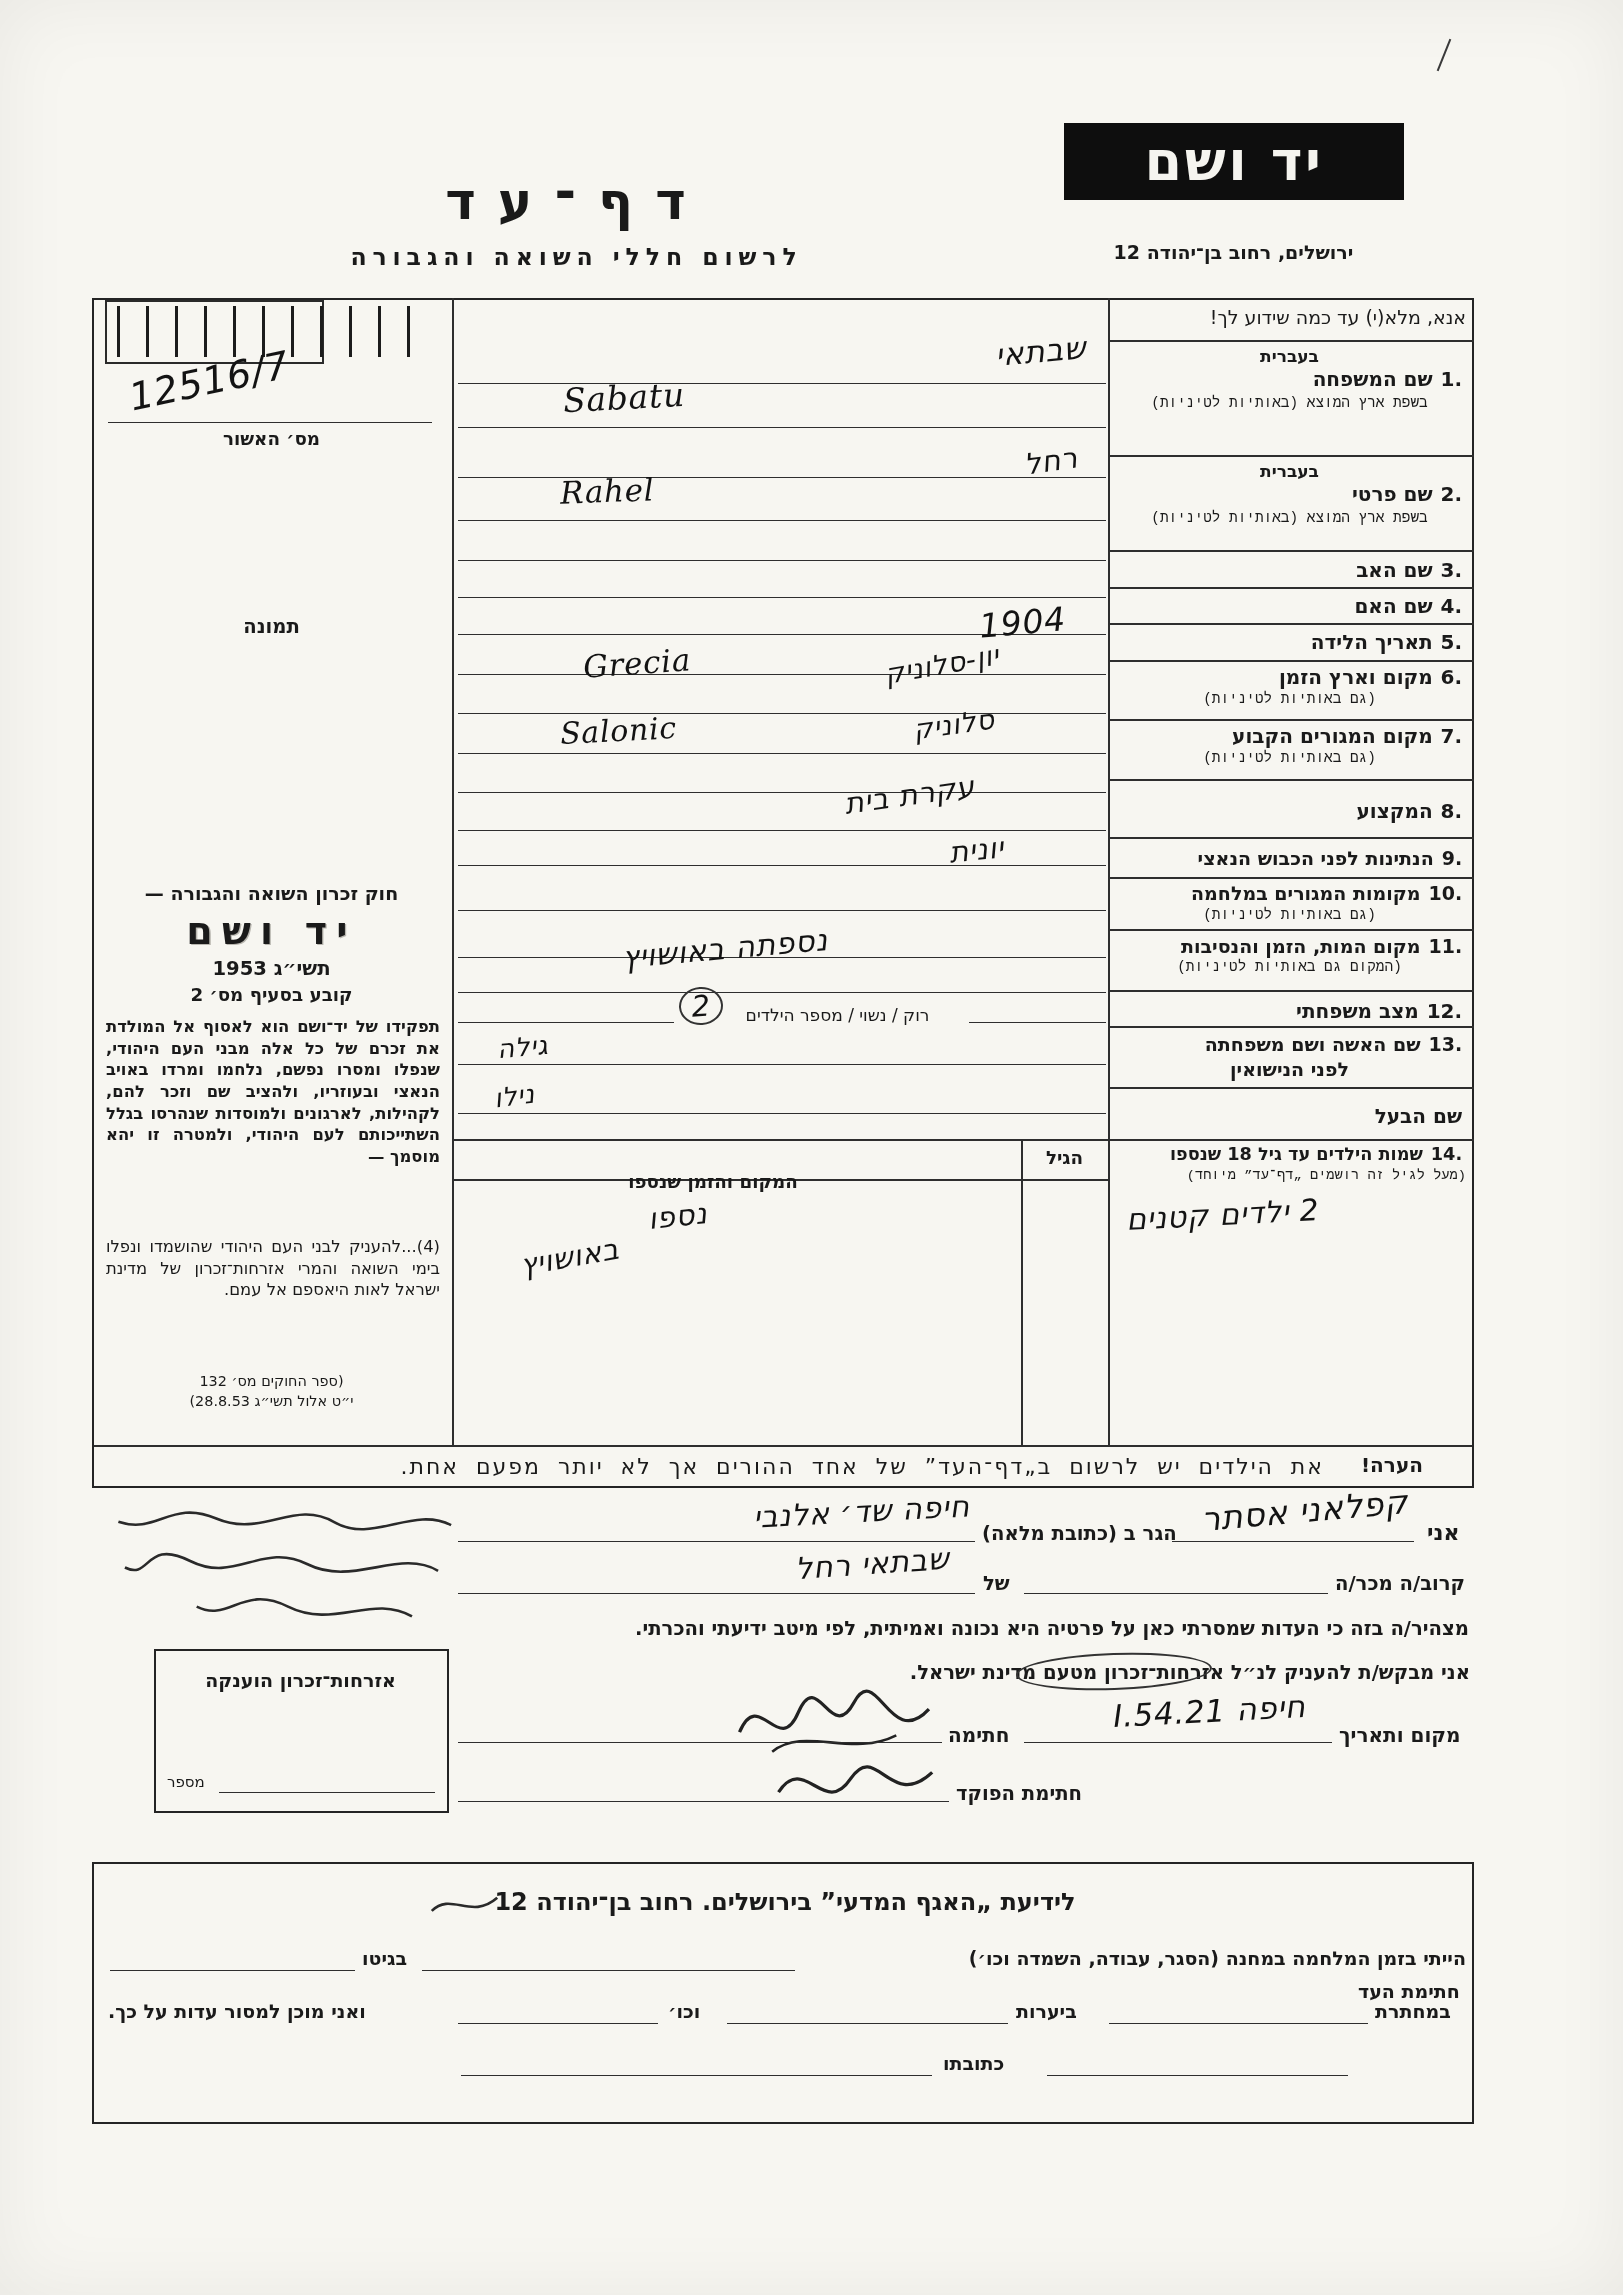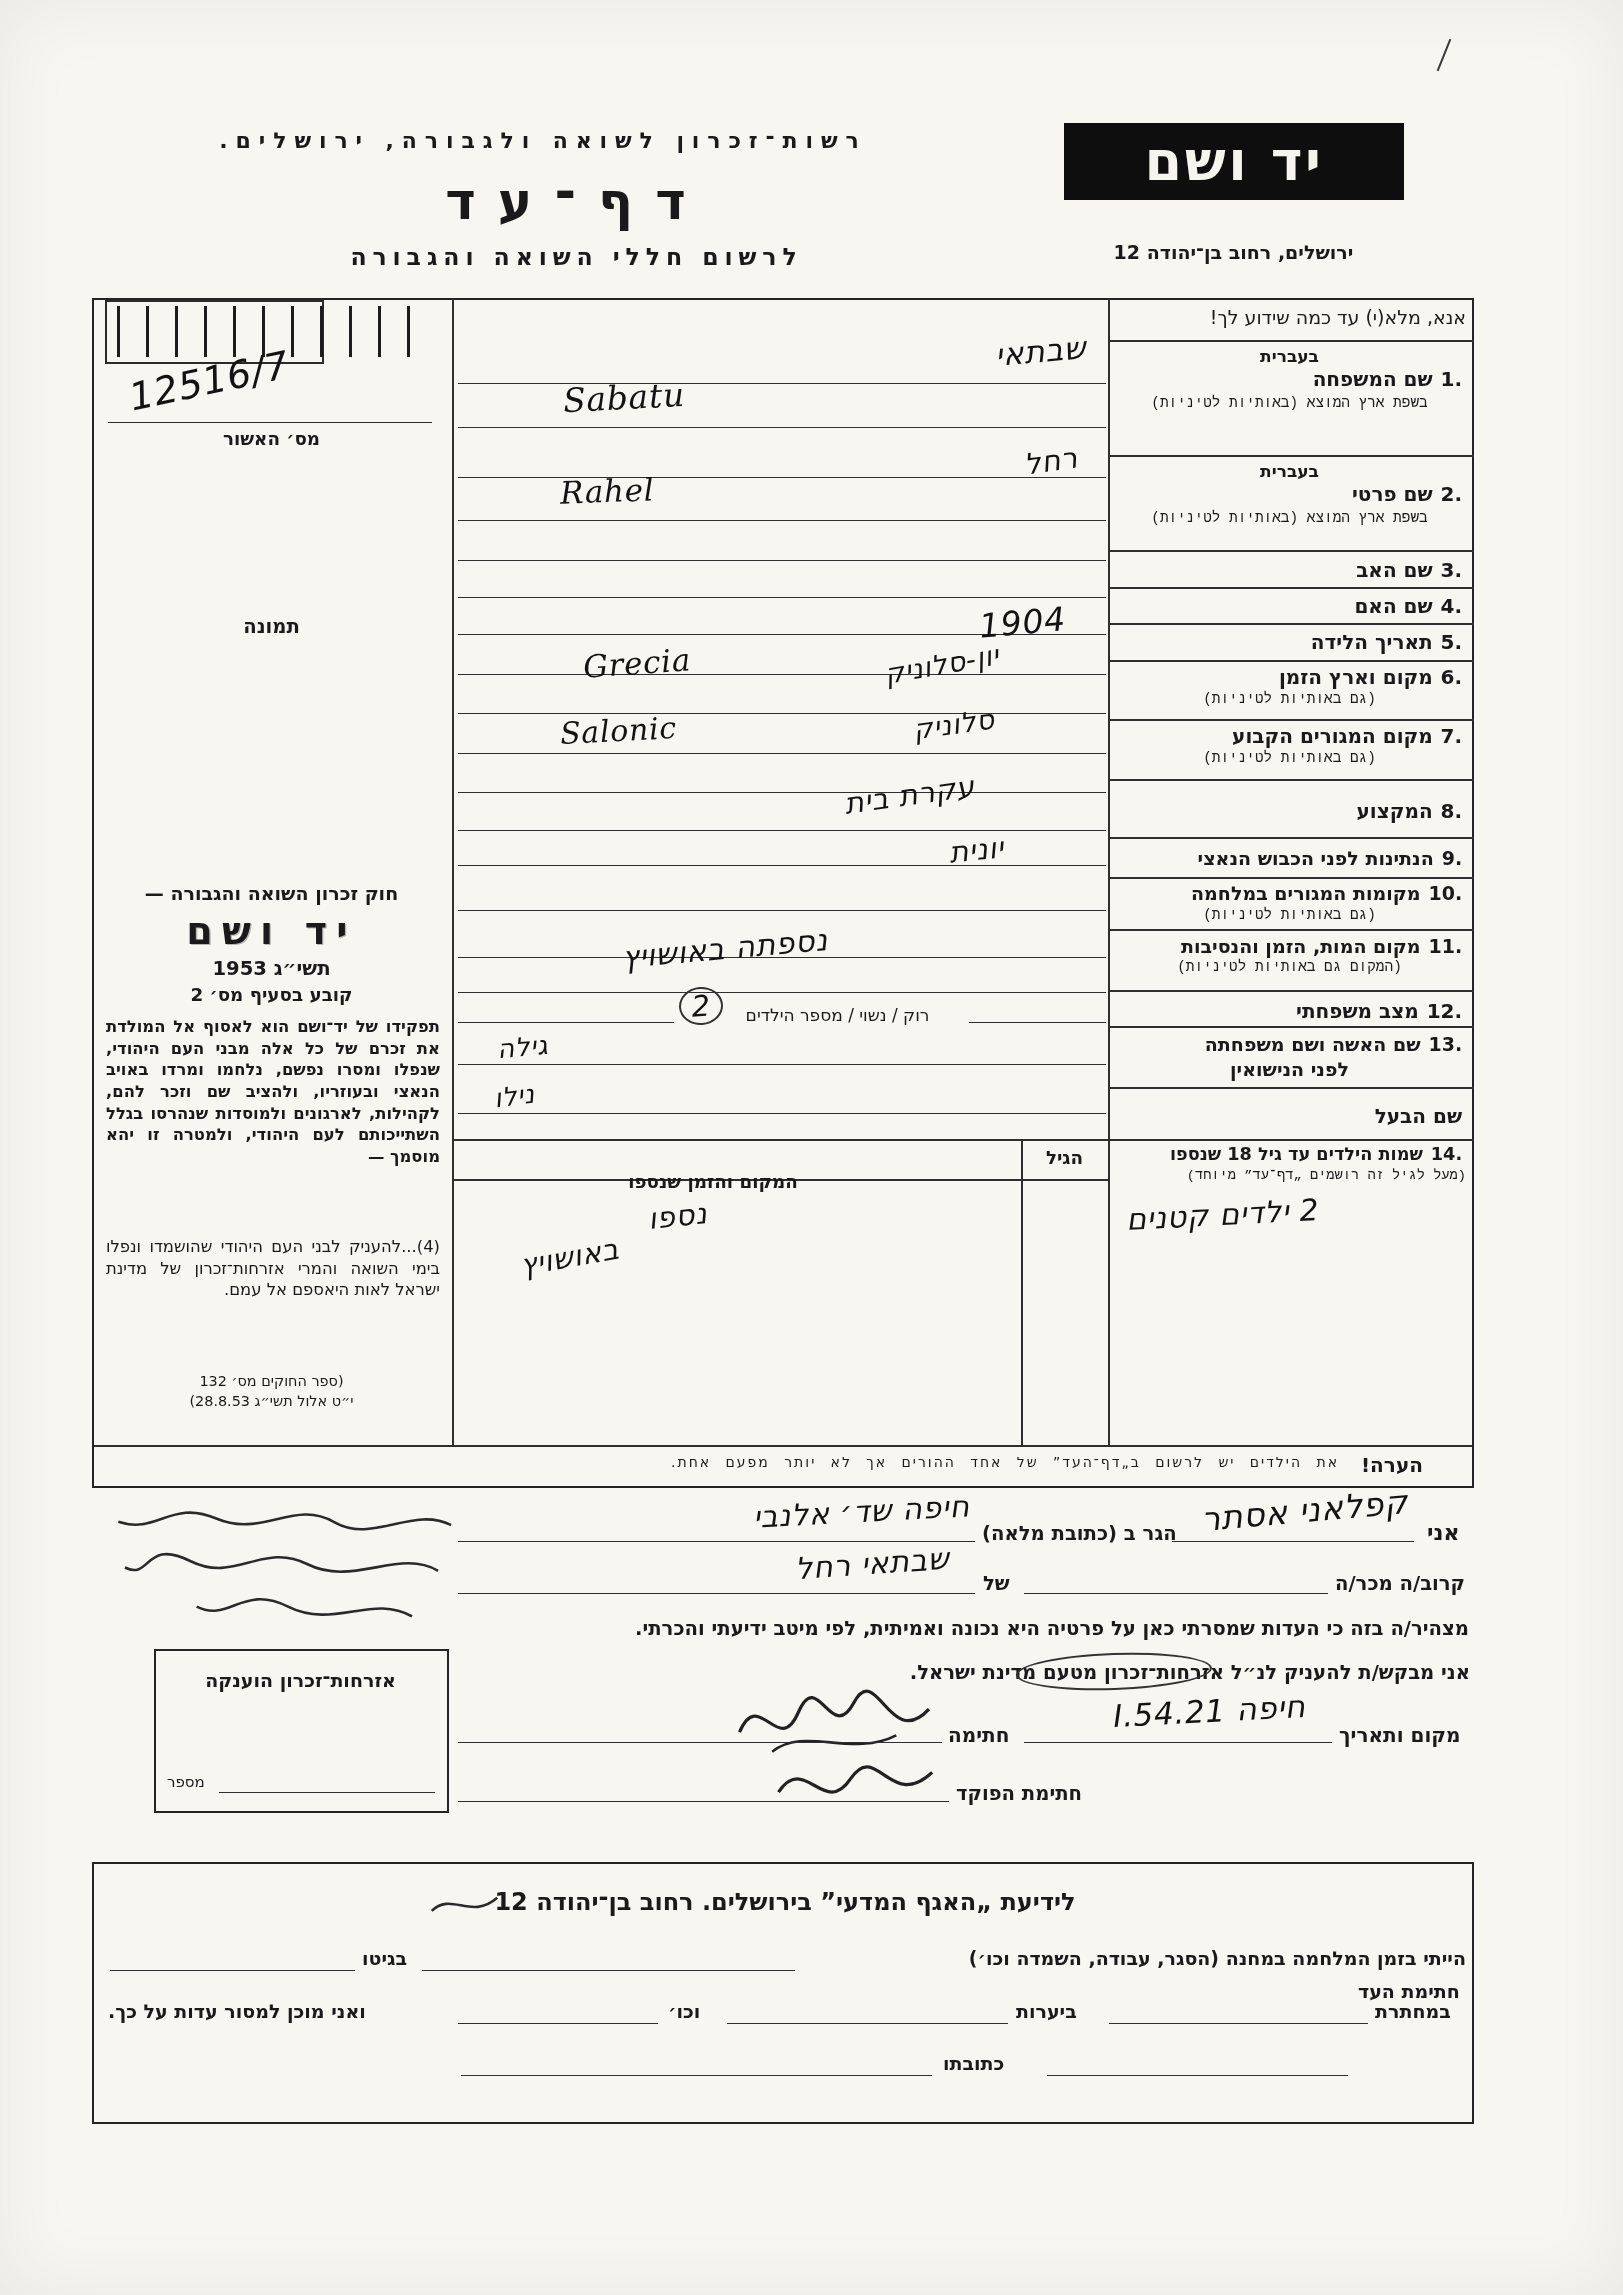--- a/index.html
+++ b/index.html
@@ -28,21 +28,20 @@
   .para { position:absolute; font-size:16.4px; line-height:1.32; text-align:justify; }
   .logo { position:absolute; background:#0e0e0e; color:#f5f4ef; display:flex; align-items:center; justify-content:center; }
   .tally { position:absolute; background:repeating-linear-gradient(90deg,#1c1c1c 0 3.3px, transparent 3.3px 29px); }
   svg { position:absolute; overflow:visible; }
 </style>
 </head>
 <body>
 
 <div class="page">
 
-  <div class="t b c" style="left:183px; top:128px; width:720px; font-size:22px; letter-spacing:7.9px;">רשות־זכרון לשואה ולגבורה, ירושלים.</div>
   <div class="t b c" style="left:367px; top:171px; width:419px; font-size:52px; letter-spacing:22px;">דף־עד</div>
   <div class="t b c" style="left:249px; top:243px; width:655px; font-size:23.6px; letter-spacing:5.9px;">לרשום חללי השואה והגבורה</div>
 
   <div class="logo" style="left:1064px; top:123px; width:340px; height:77px;">
     <span class="b" style="font-size:54px; letter-spacing:2.6px;">יד ושם</span>
   </div>
   <div class="t b c" style="left:1047px; top:241px; width:373px; font-size:19px;">ירושלים, רחוב בן־יהודה 12</div>
 
   <div class="t" style="left:1443px; top:38px; width:2px; height:34px; background:#3a3a3a; transform:rotate(22deg);"></div>
 
@@ -201,21 +200,21 @@
   <div class="hw" style="left:679px; top:987px; font-size:29px; border:2px solid #333; border-radius:50%; padding:0 10.5px; transform:rotate(-4deg);">2</div>
 
   <div class="hw" style="left:497px; top:1032px; font-size:26px; transform:rotate(-5deg);">גילה</div>
   <div class="hw" style="left:494px; top:1081px; font-size:26px; transform:rotate(-7deg);">נילו</div>
 
   <div class="hw" style="left:1126px; top:1197px; font-size:30px; transform:rotate(-3deg);">2 ילדים קטנים</div>
   <div class="hw" style="left:648px; top:1199px; font-size:29px; transform:rotate(-6deg);">נספו</div>
   <div class="hw" style="left:520px; top:1240px; font-size:29px; transform:rotate(-10deg);">באושויץ</div>
 
   <div class="t b" style="left:1361px; top:1453px; font-size:20px;">הערה!</div>
-  <div class="t r" style="left:233px; top:1454px; width:1106px; font-size:14px; letter-spacing:2px; word-spacing:7.9px;">את הילדים יש לרשום ב„דף־העד” של אחד ההורים אך לא יותר מפעם אחת.</div>
+  <div class="t r" style="left:218px; top:1454px; width:1106px; font-size:22px; letter-spacing:2px; word-spacing:7.9px;">את הילדים יש לרשום ב„דף־העד” של אחד ההורים אך לא יותר מפעם אחת.</div>
 
   <div class="t" style="left:105px; top:300px; width:219px; height:64px; border:2px solid #2a2a2a;"></div>
   <div class="tally" style="left:117px; top:306px; width:295px; height:51px;"></div>
 
   <div class="hw" style="left:128px; top:359px; font-size:38px; transform:rotate(-12deg);">12516/7</div>
   <div class="line thin" style="left:108px; top:422px; width:324px;"></div>
   <div class="t b c" style="left:108px; top:428px; width:327px; font-size:18.3px;">מס׳ האשור</div>
 
   <div class="t b c" style="left:108px; top:615px; width:327px; font-size:19.6px;">תמונה</div>
 

